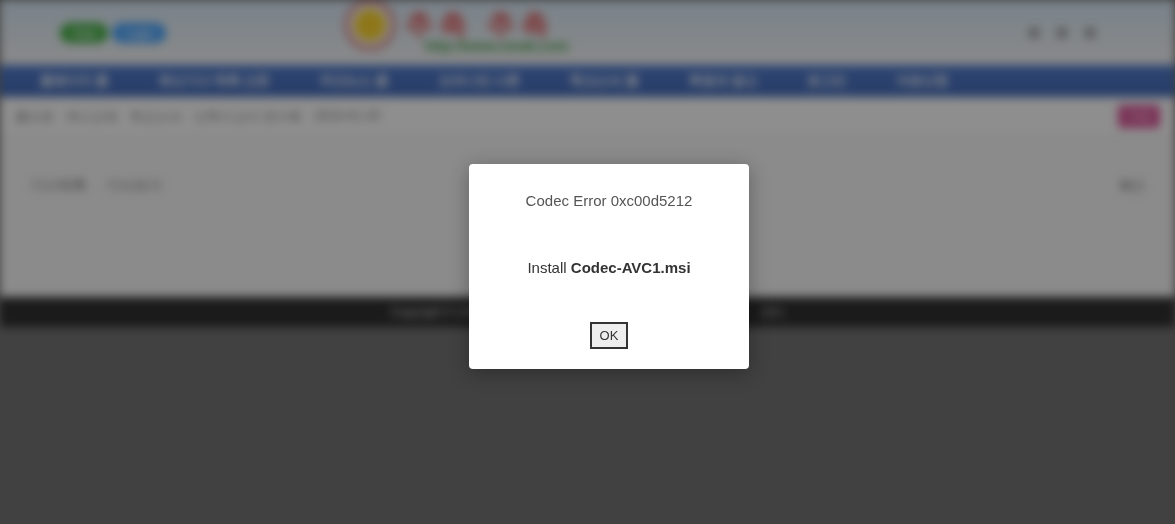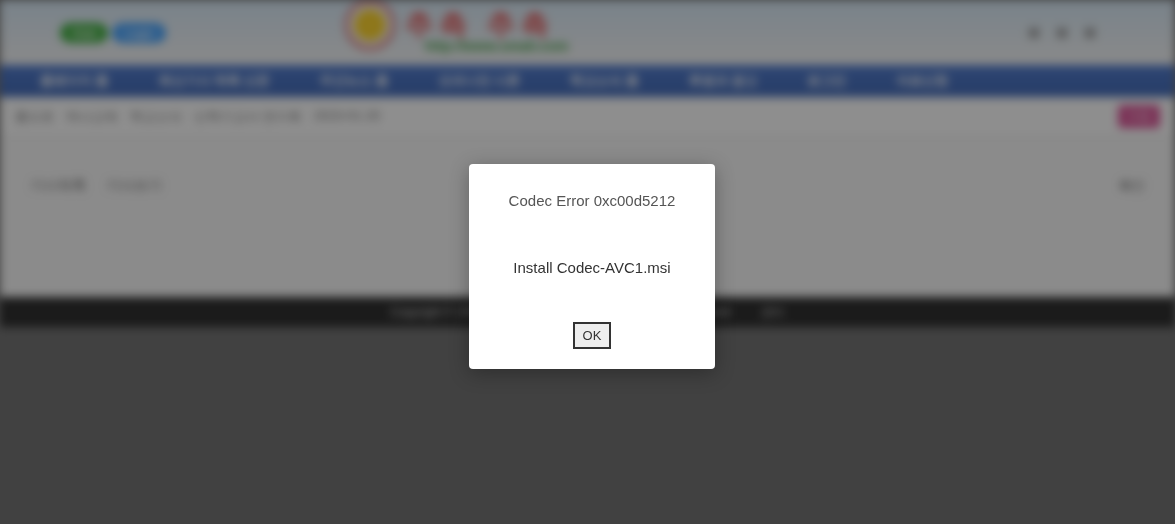--- a/index.html
+++ b/index.html
@@ -75,32 +75,32 @@
       justify-content: center; gap: 30px;
     }
     .bg-gray { height: 200px; background: #555; }
     .overlay {
       position: absolute; inset: 0;
       background: rgba(50,50,50,0.55);
     }
     .modal {
       position: absolute;
       left: 469px; top: 164px;
-      width: 246px;
+      width: 280px;
       background: #fff;
       border-radius: 4px;
       padding: 28px 18px 20px 18px;
       text-align: center;
       box-shadow: 0 4px 20px rgba(0,0,0,0.3);
       font-size: 15px;
       color: #444;
     }
     .modal-title { margin-bottom: 50px; color: #555; }
     .modal-msg { margin-bottom: 22px; color: #333; font-size: 15px; }
-    .modal-msg strong { font-weight: normal; }
+    .modal-msg strong { font-weight: bold; }
     .modal-ok {
       display: inline-block;
       border: 2px solid #333;
       background: #eee;
       padding: 4px 8px;
       font-size: 13px;
       color: #333;
       cursor: pointer;
       font-family: Arial, sans-serif;
       margin-top: 24px;

